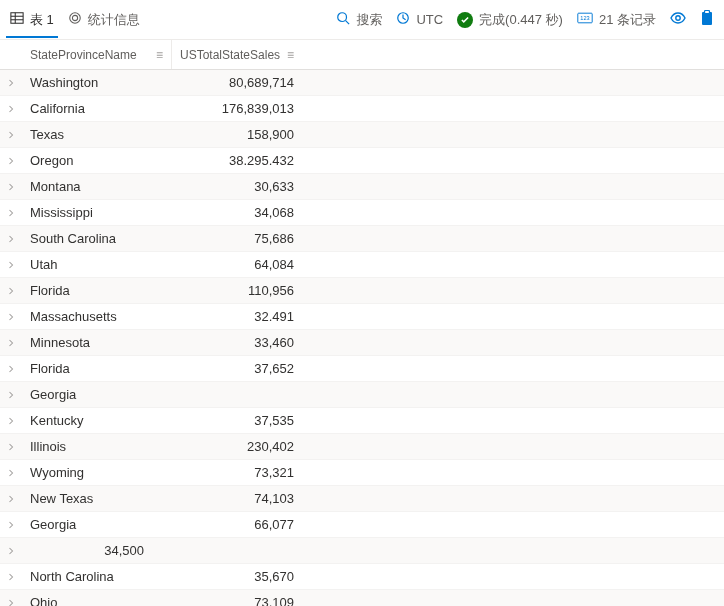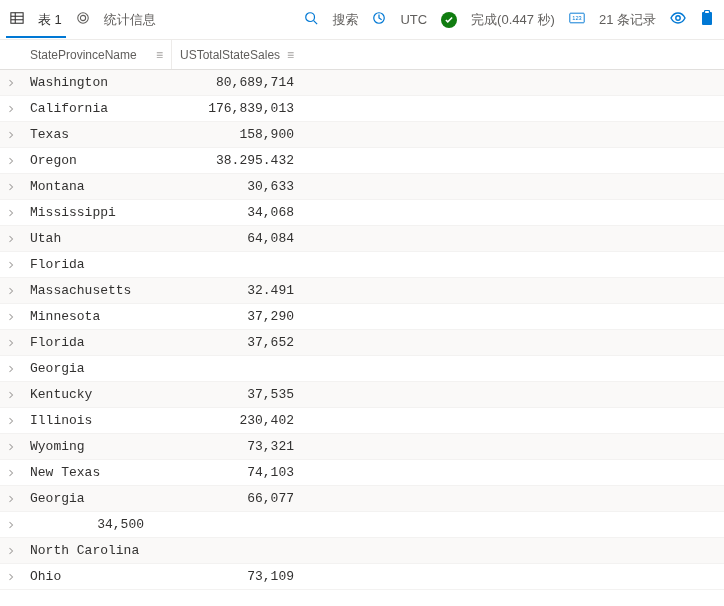--- a/index.html
+++ b/index.html
@@ -1,35 +1,35 @@
 <!DOCTYPE html>
 <html><head>
 <meta charset="utf-8">
 <style>
   * { box-sizing: border-box; margin: 0; padding: 0; }
   body { font-family: "Segoe UI", -apple-system, sans-serif; font-size: 13px; color: #323130; width: 724px; height: 606px; overflow: hidden; background: #fff; }
   .toolbar { display: flex; align-items: center; height: 40px; padding: 0 10px; gap: 14px; border-bottom: 1px solid #edebe9; }
   .toolbar-left { display: flex; align-items: center; gap: 14px; }
   .toolbar-spacer { flex: 1; }
-  .toolbar-item { display: inline-flex; align-items: center; gap: 14px; color: #605e5c; cursor: pointer; }
+  .toolbar-item { display: inline-flex; align-items: center; gap: 6px; color: #605e5c; cursor: pointer; }
   .toolbar-item.active { color: #323130; }
   .toolbar-item svg { flex: none; }
   .tab-underline { position: relative; padding-bottom: 8px; margin-bottom: -8px; }
   .tab-underline::after { content:""; position:absolute; left:-4px; right:-4px; bottom:-1px; height:2px; background:#0078d4; }
   .blue { color:#0078d4; }
   .green-check { width:16px; height:16px; border-radius:50%; background:#107c10; display:inline-flex; align-items:center; justify-content:center; }
   .green-check svg { color:#fff; }
   .header-row { display:flex; align-items:center; height:30px; border-bottom:1px solid #e1dfdd; font-size:12px; color:#605e5c; background:#fff; }
   .header-exp { width:22px; }
   .header-cell { display:flex; align-items:center; justify-content:space-between; padding:0 8px; border-right:1px solid #edebe9; height:100%; }
   .header-cell:last-child { border-right:none; }
   .col-state { width:150px; }
   .col-sales { width:130px; }
   .chev-lines { color:#a19f9d; font-size:12px; line-height:1; }
-  .data-row { display:flex; align-items:center; height:26px; border-bottom:1px solid #f3f2f1; font-size:13px;font-family:Liberation Mono, monospace; }
+  .data-row { display:flex; align-items:center; height:26px; border-bottom:1px solid #f3f2f1; font-size:13px; }
   .data-row:nth-child(odd) { background:#faf9f8; }
   .cell { padding:0 8px; height:100%; display:flex; align-items:center; }
   .cell-exp { width:22px; justify-content:center; color:#a19f9d; cursor:pointer; }
   .cell-state { width:150px; text-align:left; }
   .cell-sales { width:130px; justify-content:flex-end; }
   .tbody { }
   .icon-btn { cursor:pointer; color:#0078d4; }
 </style>
 </head>
 <body>
@@ -173,48 +173,58 @@
       </span>
       <span class="cell cell-state">Mississippi</span>
       <span class="cell cell-sales">34,068</span>
     </div>
     <div class="data-row">
       <span class="cell cell-exp">
         <svg width="8" height="10" viewBox="0 0 8 10" fill="none" stroke="currentColor" stroke-width="1.4">
           <path d="M2 1l4 4-4 4"></path>
         </svg>
       </span>
+      <span class="cell cell-state">South Carolina</span>
+      <span class="cell cell-sales">75,686</span>
+    </div>
+    <div class="data-row">
+      <span class="cell cell-exp">
+        <svg width="8" height="10" viewBox="0 0 8 10" fill="none" stroke="currentColor" stroke-width="1.4">
+          <path d="M2 1l4 4-4 4"></path>
+        </svg>
+      </span>
       <span class="cell cell-state">Utah</span>
       <span class="cell cell-sales">64,084</span>
     </div>
     <div class="data-row">
       <span class="cell cell-exp">
         <svg width="8" height="10" viewBox="0 0 8 10" fill="none" stroke="currentColor" stroke-width="1.4">
           <path d="M2 1l4 4-4 4"></path>
         </svg>
       </span>
       <span class="cell cell-state">Florida</span>
+      <span class="cell cell-sales">110,956</span>
     </div>
     <div class="data-row">
       <span class="cell cell-exp">
         <svg width="8" height="10" viewBox="0 0 8 10" fill="none" stroke="currentColor" stroke-width="1.4">
           <path d="M2 1l4 4-4 4"></path>
         </svg>
       </span>
       <span class="cell cell-state">Massachusetts</span>
       <span class="cell cell-sales">32.491</span>
     </div>
     <div class="data-row">
       <span class="cell cell-exp">
         <svg width="8" height="10" viewBox="0 0 8 10" fill="none" stroke="currentColor" stroke-width="1.4">
           <path d="M2 1l4 4-4 4"></path>
         </svg>
       </span>
       <span class="cell cell-state">Minnesota</span>
-      <span class="cell cell-sales">37,290</span>
+      <span class="cell cell-sales">33,460</span>
     </div>
     <div class="data-row">
       <span class="cell cell-exp">
         <svg width="8" height="10" viewBox="0 0 8 10" fill="none" stroke="currentColor" stroke-width="1.4">
           <path d="M2 1l4 4-4 4"></path>
         </svg>
       </span>
       <span class="cell cell-state">Florida</span>
       <span class="cell cell-sales">37,652</span>
     </div>
@@ -279,20 +289,21 @@
       </span>
       <span class="cell cell-sales">34,500</span>
     </div>
     <div class="data-row">
       <span class="cell cell-exp">
         <svg width="8" height="10" viewBox="0 0 8 10" fill="none" stroke="currentColor" stroke-width="1.4">
           <path d="M2 1l4 4-4 4"></path>
         </svg>
       </span>
       <span class="cell cell-state">North Carolina</span>
+      <span class="cell cell-sales">35,670</span>
     </div>
     <div class="data-row">
       <span class="cell cell-exp">
         <svg width="8" height="10" viewBox="0 0 8 10" fill="none" stroke="currentColor" stroke-width="1.4">
           <path d="M2 1l4 4-4 4"></path>
         </svg>
       </span>
       <span class="cell cell-state">Ohio</span>
       <span class="cell cell-sales">73,109</span>
     </div>

